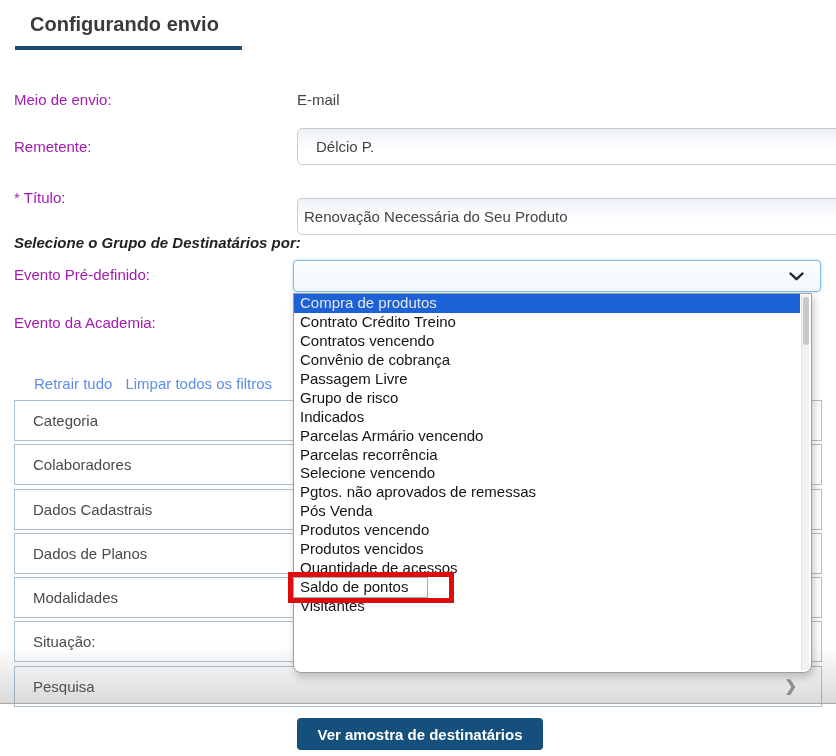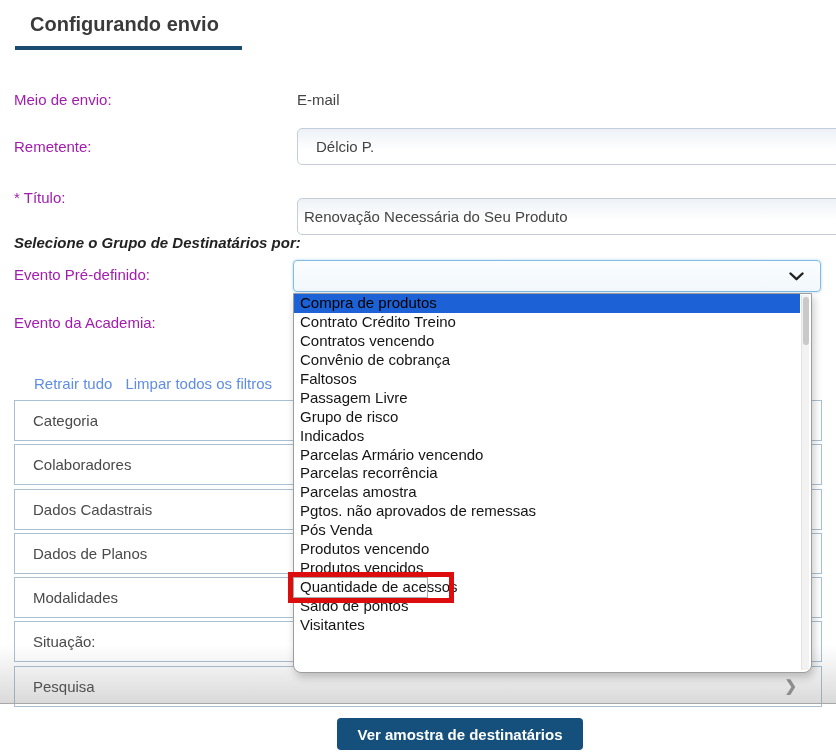--- a/index.html
+++ b/index.html
@@ -82,21 +82,21 @@
     background:#fff; border:1px solid #9d9d9d;
     border-radius:0 0 8px 8px;
     box-shadow:2px 4px 9px rgba(0,0,0,.22);
     z-index:5; overflow:hidden;
   }
   .dropdown-list { position:absolute; left:0; top:0; right:11px; }
   .dd-option {
     height:18.95px; line-height:18.9px; font-size:15px; color:#141414;
     padding-left:6px; white-space:nowrap; cursor:default;
   }
-  .dd-option.selected { background:#1c62d6; color:#000000; }
+  .dd-option.selected { background:#1c62d6; color:#e5e5e5; }
   .dd-scrollbar {
     position:absolute; top:1px; right:2px; bottom:2px; width:8px;
     background:#f2f2f2; border-left:1px solid #e3e3e3;
   }
   .dd-thumb {
     position:absolute; top:2px; left:1px; width:6px; height:48px;
     background:#c9c9c9; border-radius:3px;
   }
 
   
@@ -107,21 +107,21 @@
   .annotation-inner-outline {
     position:absolute; left:293px; top:577px; width:135px; height:21px;
     border:1px solid #a9a9a9; z-index:6; pointer-events:none;
   }
 
   
   .footer-btn {
     position:absolute; left:297px; top:718px; width:246px; height:32px;
     background:#14507b; color:#fff; border:none; border-radius:4px;
     font-family:"Liberation Sans", sans-serif;
-    font-size:15px; font-weight:bold; cursor:pointer; z-index:4;margin-left:40px;
+    font-size:15px; font-weight:bold; cursor:pointer; z-index:4;
   }
 </style>
 </head>
 <body>
 
 <div class="stage">
 
   <div class="page-title">Configurando envio</div>
   <div class="title-underline"></div>
 
@@ -193,34 +193,33 @@
     <div class="dropdown-list">
 
         <div class="dd-option selected">Compra de produtos</div>
 
         <div class="dd-option">Contrato Crédito Treino</div>
 
         <div class="dd-option">Contratos vencendo</div>
 
         <div class="dd-option">Convênio de cobrança</div>
 
-        <div class="dd-option">Faltosos</div>
 
 
         <div class="dd-option">Passagem Livre</div>
 
         <div class="dd-option">Grupo de risco</div>
 
         <div class="dd-option">Indicados</div>
 
         <div class="dd-option">Parcelas Armário vencendo</div>
 
         <div class="dd-option">Parcelas recorrência</div>
 
-        <div class="dd-option">Parcelas amostra</div>
+        <div class="dd-option">Selecione vencendo</div>
 
 
         <div class="dd-option">Pgtos. não aprovados de remessas</div>
 
         <div class="dd-option">Pós Venda</div>
 
         <div class="dd-option">Produtos vencendo</div>
 
         <div class="dd-option">Produtos vencidos</div>
 

